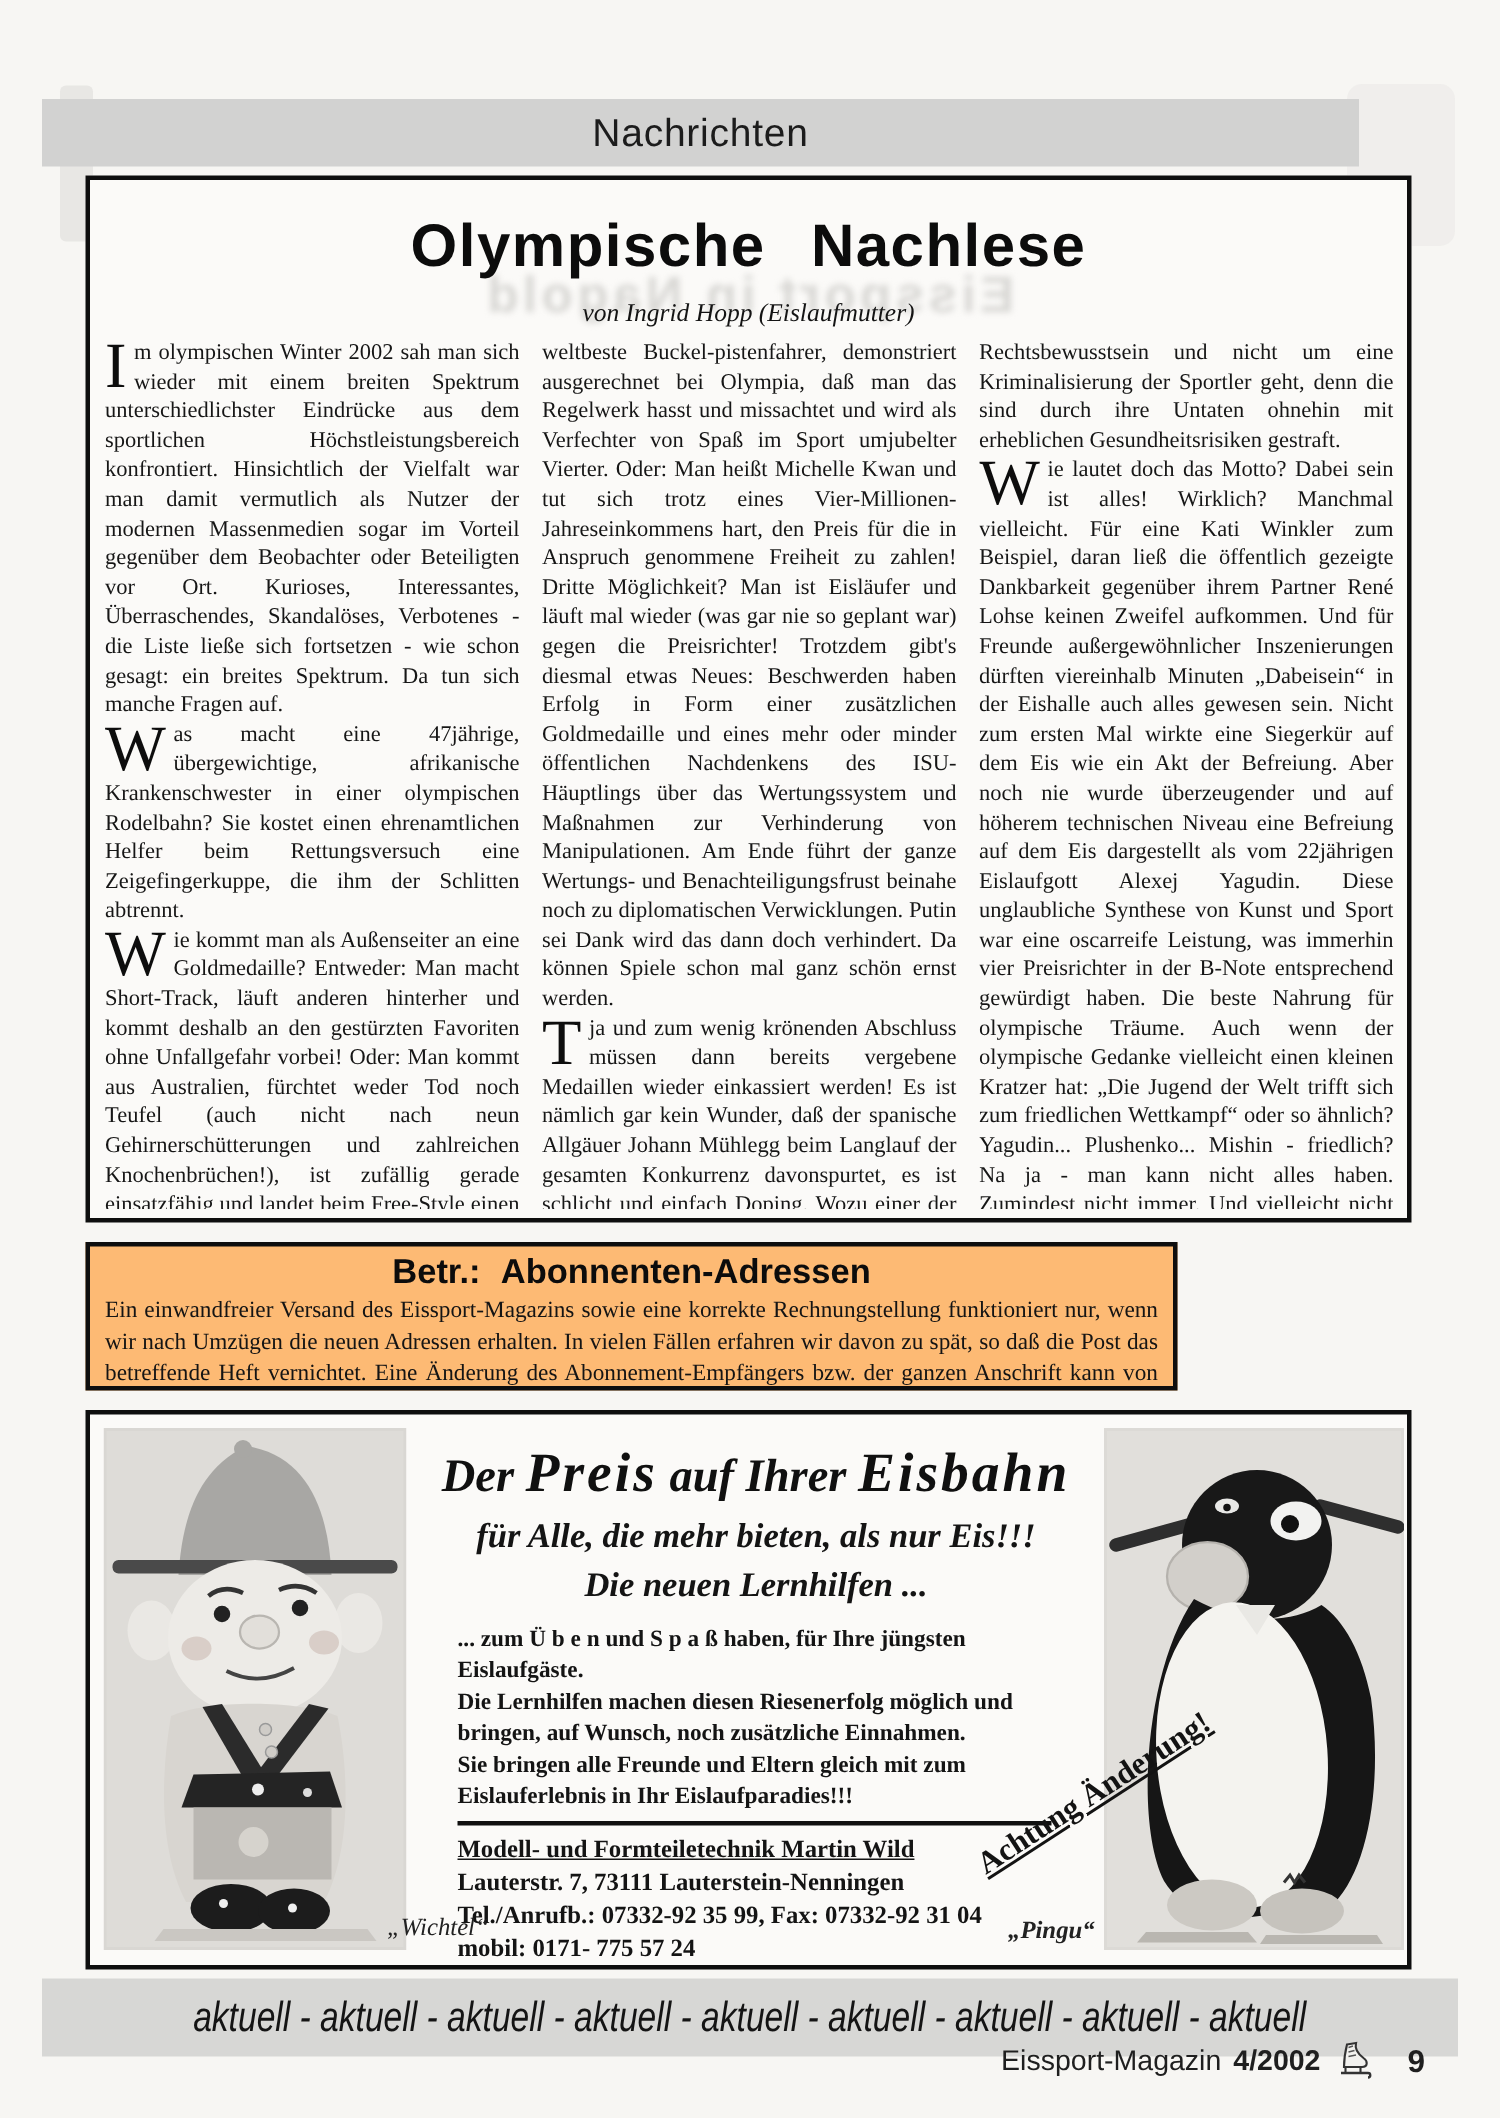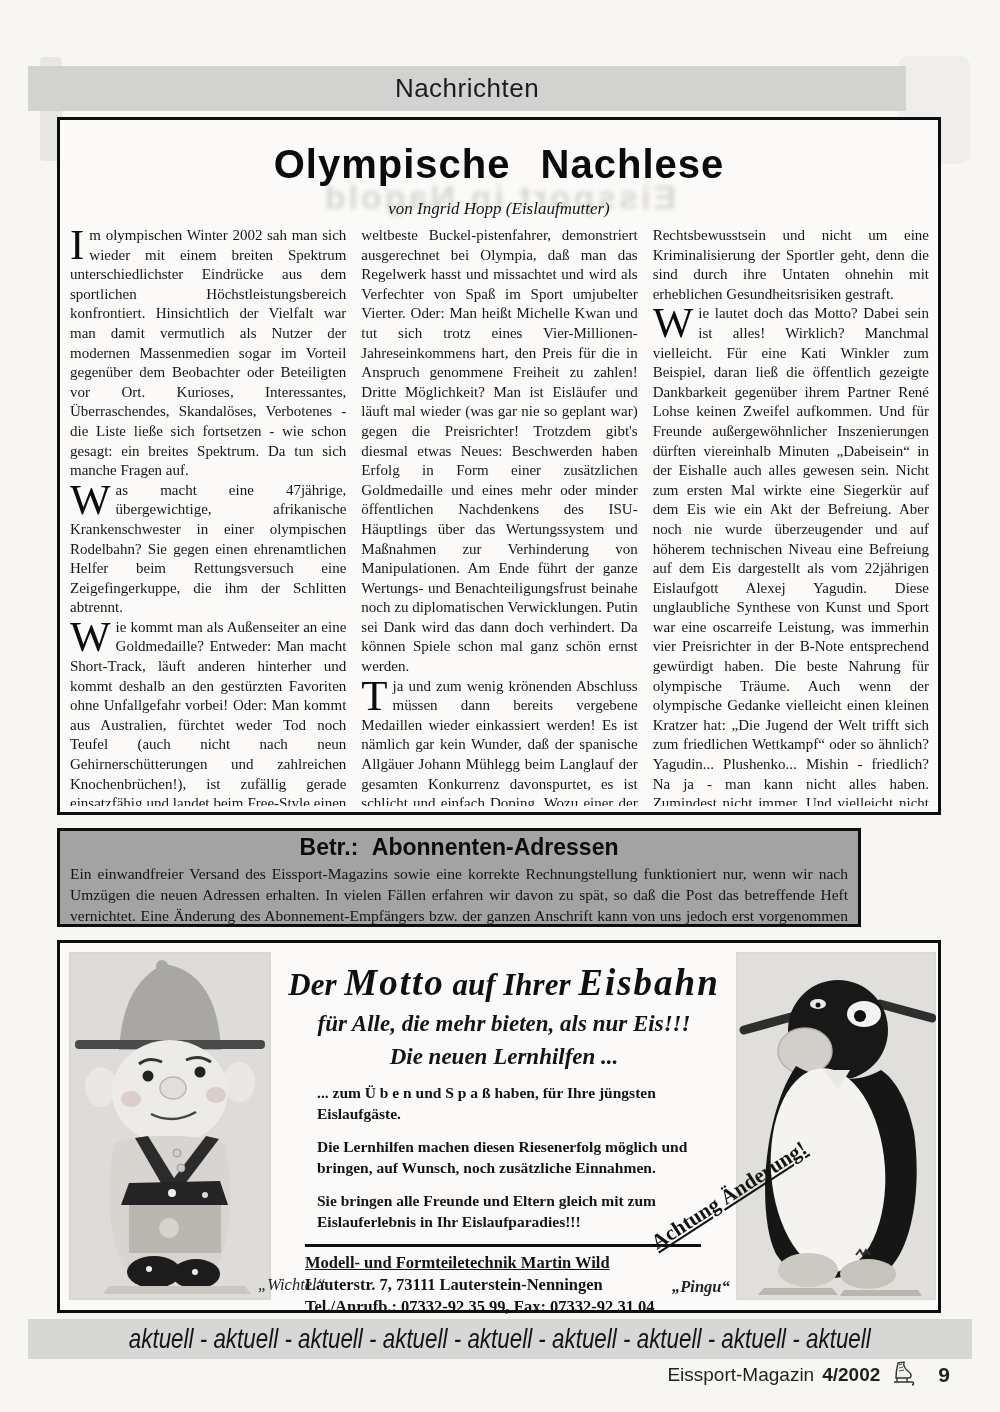--- a/index.html
+++ b/index.html
@@ -27,52 +27,52 @@
     font:bold 40px "Liberation Sans",sans-serif;word-spacing:18px;letter-spacing:1px;color:#0c0c0c;}
   .byline{position:relative;text-align:center;font:italic 17px "Liberation Serif",serif;margin-top:12px;}
   .columns{position:absolute;left:10px;right:9px;top:106px;bottom:6px;display:flex;gap:15px;overflow:hidden;}
   .col{flex:1;text-align:justify;font:15px/19.6px "Liberation Serif",serif;color:#161616;
        overflow:hidden;hyphens:auto;}
   .col p{margin:0;}
   .dropcap{float:left;font-family:"Liberation Serif",serif;font-size:43px;line-height:33px;
     padding:2px 5px 0 0;color:#0d0d0d;}
 
   
-  .notice-box{position:absolute;left:57px;top:828px;width:804px;height:99px;
-    border:3px solid #0e0e0e;background:#a3a3a3;overflow:hidden;}
+  .notice-box{position:absolute;left:57px;top:828px;width:728px;height:99px;
+    border:3px solid #0e0e0e;background:#fdba74;overflow:hidden;}
   .notice-title{margin:3px 0 2px;text-align:center;font:bold 23px "Liberation Sans",sans-serif;
     word-spacing:8px;color:#0c0c0c;}
   .notice-body{margin:2px 10px;text-align:justify;font:15.5px/21px "Liberation Serif",serif;}
 
   
   .ad-box{position:absolute;left:57px;top:940px;width:884px;height:373px;
     border:3px solid #0e0e0e;background:#fbfaf8;}
   .photo{position:absolute;top:9px;margin:0;}
   .photo-left{left:9px;width:202px;height:348px;}
   .photo-right{left:676px;width:200px;height:348px;}
   .photo svg{width:100%;height:100%;display:block;}
   .ad-center{position:absolute;left:213px;top:0;width:462px;height:100%;}
   .ad-title{margin-top:18px;text-align:center;font-family:"Liberation Serif",serif;
     font-style:italic;font-weight:bold;color:#101010;white-space:nowrap;}
   .ad-title .plain{font-size:31px;}
   .ad-title .fancy{font-size:37px;letter-spacing:2px;}
   .ad-sub{text-align:center;font:bold italic 23px "Liberation Serif",serif;margin-top:7px;}
   .ad-body{margin:12px 0 0 32px;width:396px;font:bold 15.5px/21px "Liberation Serif",serif;}
-  .ad-body p{margin:12px;}
+  .ad-body p{margin:0;}
   .ad-rule{margin:6px 0 5px 32px;width:396px;border:none;border-top:3px solid #101010;}
   .contact{margin-left:32px;font:bold 16.5px/22px "Liberation Serif",serif;}
   .company{text-decoration:underline;}
   .stamp{position:absolute;left:366px;top:240px;transform:rotate(-33deg);
     font:bold 21px "Liberation Serif",serif;text-decoration:underline;white-space:nowrap;color:#131313;}
   .caption{position:absolute;font:italic 16.5px "Liberation Serif",serif;color:#222;}
   .cap-left{left:198px;top:332px;}
   .cap-right{left:612px;top:334px;font-weight:bold;}
 
   
-  .aktuell-band{position:absolute;left:28px;top:1319px;width:944px;height:40px;background:#d7d7d5;
+  .aktuell-band{position:absolute;left:28px;top:1319px;width:944px;height:52px;background:#d7d7d5;
     display:flex;align-items:center;justify-content:center;overflow:hidden;}
   .aktuell-band span{font:italic 28px "Liberation Sans",sans-serif;color:#141414;
     white-space:nowrap;transform:scaleX(.8);}
 
   
   .page-footer{position:absolute;right:50px;top:1360px;display:flex;align-items:center;gap:8px;
     font:19px "Liberation Sans",sans-serif;color:#1f1f1f;}
   .issue{font-weight:bold;}
   .pagenum{font-weight:bold;font-size:21px;margin-left:12px;}
   .skate{display:inline-flex;}
@@ -91,21 +91,21 @@
   </div>
 
   <section class="article-box">
     <div class="ghost-title">Eissport in Nagold</div>
     <h1 class="article-title">Olympische Nachlese</h1>
     <div class="byline">von Ingrid Hopp (Eislaufmutter)</div>
 
     <div class="columns">
       <div class="col">
         <p><span class="dropcap">I</span><span>m olympischen Winter 2002 sah man sich wieder mit einem breiten Spektrum unterschiedlichster Eindrücke aus dem sportlichen Höchstleistungsbereich konfrontiert. Hinsichtlich der Vielfalt war man damit vermutlich als Nutzer der modernen Massenmedien sogar im Vorteil gegenüber dem Beobachter oder Beteiligten vor Ort. Kurioses, Interessantes, Überraschendes, Skandalöses, Verbotenes - die Liste ließe sich fortsetzen - wie schon gesagt: ein breites Spektrum. Da tun sich manche Fragen auf.</span></p>
-        <p><span class="dropcap">W</span><span>as macht eine 47jährige, übergewichtige, afrikanische Krankenschwester in einer olympischen Rodelbahn? Sie gegen einen ehrenamtlichen Helfer beim Rettungsversuch eine Zeigefingerkuppe, die ihm der Schlitten abtrennt.</span></p>
+        <p><span class="dropcap">W</span><span>as macht eine 47jährige, übergewichtige, afrikanische Krankenschwester in einer olympischen Rodelbahn? Sie kostet einen ehrenamtlichen Helfer beim Rettungsversuch eine Zeigefingerkuppe, die ihm der Schlitten abtrennt.</span></p>
         <p><span class="dropcap">W</span><span>ie kommt man als Außenseiter an eine Goldmedaille? Entweder: Man macht Short-Track, läuft anderen hinterher und kommt deshalb an den gestürzten Favoriten ohne Unfallgefahr vorbei! Oder: Man kommt aus Australien, fürchtet weder Tod noch Teufel (auch nicht nach neun Gehirnerschütterungen und zahlreichen Knochenbrüchen!), ist zufällig gerade einsatzfähig und landet beim Free-Style einen Wahnsinnssprung - und das als Frau.</span></p>
 
       </div>
       <div class="col">
         <p><span>weltbeste Buckel-pistenfahrer, demonstriert ausgerechnet bei Olympia, daß man das Regelwerk hasst und missachtet und wird als Verfechter von Spaß im Sport umjubelter Vierter. Oder: Man heißt Michelle Kwan und tut sich trotz eines Vier-Millionen-Jahreseinkommens hart, den Preis für die in Anspruch genommene Freiheit zu zahlen! Dritte Möglichkeit? Man ist Eisläufer und läuft mal wieder (was gar nie so geplant war) gegen die Preisrichter! Trotzdem gibt's diesmal etwas Neues: Beschwerden haben Erfolg in Form einer zusätzlichen Goldmedaille und eines mehr oder minder öffentlichen Nachdenkens des ISU-Häuptlings über das Wertungssystem und Maßnahmen zur Verhinderung von Manipulationen. Am Ende führt der ganze Wertungs- und Benachteiligungsfrust beinahe noch zu diplomatischen Verwicklungen. Putin sei Dank wird das dann doch verhindert. Da können Spiele schon mal ganz schön ernst werden.</span></p>
         <p><span class="dropcap">T</span><span>ja und zum wenig krönenden Abschluss müssen dann bereits vergebene Medaillen wieder einkassiert werden! Es ist nämlich gar kein Wunder, daß der spanische Allgäuer Johann Mühlegg beim Langlauf der gesamten Konkurrenz davonspurtet, es ist schlicht und einfach Doping. Wozu einer der schärfsten Doping-Gegner, der die Fahnder auf die Spur gesetzt hat, der italienische Staatsanwalt Guariniello sinngemäß meint, daß es ihm um das</span></p>
       </div>
       <div class="col">
         <p><span>Rechtsbewusstsein und nicht um eine Kriminalisierung der Sportler geht, denn die sind durch ihre Untaten ohnehin mit erheblichen Gesundheitsrisiken gestraft.</span></p>
         <p><span class="dropcap">W</span><span>ie lautet doch das Motto? Dabei sein ist alles! Wirklich? Manchmal vielleicht. Für eine Kati Winkler zum Beispiel, daran ließ die öffentlich gezeigte Dankbarkeit gegenüber ihrem Partner René Lohse keinen Zweifel aufkommen. Und für Freunde außergewöhnlicher Inszenierungen dürften viereinhalb Minuten „Dabeisein“ in der Eishalle auch alles gewesen sein. Nicht zum ersten Mal wirkte eine Siegerkür auf dem Eis wie ein Akt der Befreiung. Aber noch nie wurde überzeugender und auf höherem technischen Niveau eine Befreiung auf dem Eis dargestellt als vom 22jährigen Eislaufgott Alexej Yagudin. Diese unglaubliche Synthese von Kunst und Sport war eine oscarreife Leistung, was immerhin vier Preisrichter in der B-Note entsprechend gewürdigt haben. Die beste Nahrung für olympische Träume. Auch wenn der olympische Gedanke vielleicht einen kleinen Kratzer hat: „Die Jugend der Welt trifft sich zum friedlichen Wettkampf“ oder so ähnlich? Yagudin... Plushenko... Mishin - friedlich? Na ja - man kann nicht alles haben. Zumindest nicht immer. Und vielleicht nicht ausgerechnet beim Eiskunstlaufen.</span></p>
@@ -174,21 +174,21 @@
         <ellipse cx="72" cy="318" rx="30" ry="17" fill="#ccc9c3"></ellipse>
         <ellipse cx="132" cy="322" rx="28" ry="15" fill="#c6c3bd"></ellipse>
         <path d="M120 303 l4 -5 3 5 3 -5 4 5" stroke="#333" stroke-width="2" fill="none"></path>
         <path d="M28 336 L96 336 L102 343 L22 343 Z" fill="#b9b6b0"></path>
         <path d="M108 338 L182 338 L186 344 L104 344 Z" fill="#b9b6b0"></path>
       </svg>
     </figure>
 
     <div class="ad-center">
       <div class="ad-title">
-        <span class="plain">Der </span><span class="fancy">Motto</span><span class="plain"> auf Ihrer </span><span class="fancy">Eisbahn</span>
+        <span class="plain">Der </span><span class="fancy">Preis</span><span class="plain"> auf Ihrer </span><span class="fancy">Eisbahn</span>
       </div>
       <div class="ad-sub">für Alle, die mehr bieten, als nur Eis!!!</div>
       <div class="ad-sub">Die neuen Lernhilfen ...</div>
       <div class="ad-body">
         <p>... zum Ü b e n und S p a ß haben, für Ihre jüngsten Eislaufgäste.</p>
         <p>Die Lernhilfen machen diesen Riesenerfolg möglich und bringen, auf Wunsch, noch zusätzliche Einnahmen.</p>
         <p>Sie bringen alle Freunde und Eltern gleich mit zum Eislauferlebnis in Ihr Eislaufparadies!!!</p>
       </div>
       <hr class="ad-rule">
       <div class="contact">

